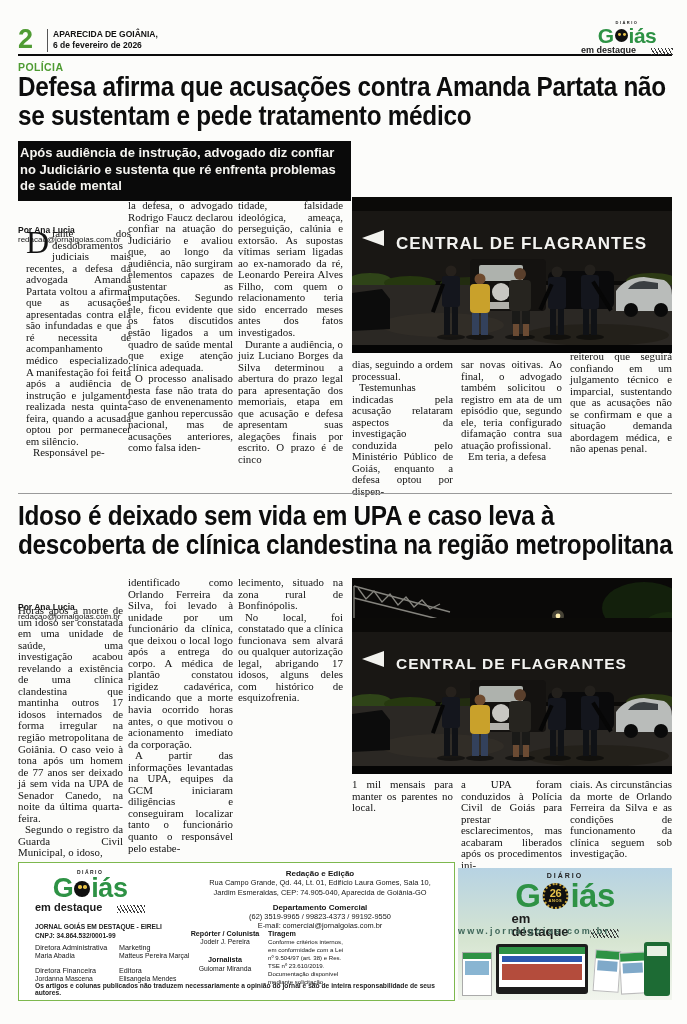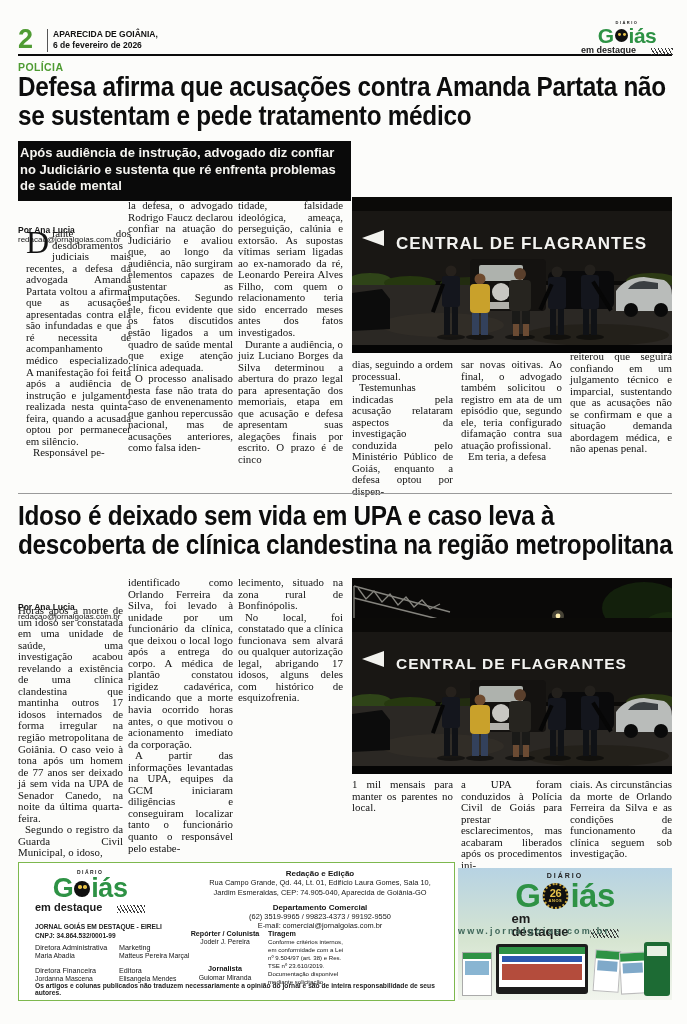--- a/index.html
+++ b/index.html
@@ -76,21 +76,21 @@
 .f-role .n{font-size:6.8px;}
 .f-disclaimer{position:absolute;left:16px;bottom:4px;width:408px;font-size:6.7px;font-weight:bold;color:#222;}
 .f-mid{position:absolute;left:170px;top:6px;width:262px;text-align:center;}
 .fm-title{font-size:8px;font-weight:bold;}
 .fm-line{font-size:7.4px;line-height:1.32;}
 .f-cols{position:absolute;left:170px;top:66px;width:266px;display:flex;gap:7px;text-align:left;}
 .fc{font-size:6.8px;line-height:1.3;}
 .fc .t{font-size:7.2px;font-weight:bold;display:block;}
 .fc1{width:72px;text-align:center;} .fc2{width:108px;} .fc3{width:76px;}
 .fc3 .body{font-size:6.1px;}
-.fc1 .grp+.grp{margin-top:17px;}
+.fc1 .grp+.grp{margin-top:8px;}
 
 
 .ad{left:458px;top:868px;width:214px;height:132px;background:linear-gradient(180deg,#b7d3e3 0%,#d6e5d1 55%,#f2f5ee 100%);overflow:hidden;}
 .ad-logo{position:absolute;left:50%;top:4px;transform:translateX(-50%);}
 .ad-site{position:absolute;left:0;top:58px;width:100%;text-align:left;font-size:9px;font-weight:bold;letter-spacing:2.2px;color:#41685a;}
 .ad-collage{position:absolute;left:0;top:72px;width:100%;height:60px;}
 .monitor{position:absolute;left:38px;top:4px;width:92px;height:50px;background:#1c1c1c;border-radius:3px;padding:3px;}
 .monitor .screen{width:100%;height:40px;background:#fff;overflow:hidden;}
 .monitor .s-bar{height:7px;background:#2e9245;}
 .monitor .s-blue{height:6px;margin:2px 3px 0;background:#2c59b0;}

